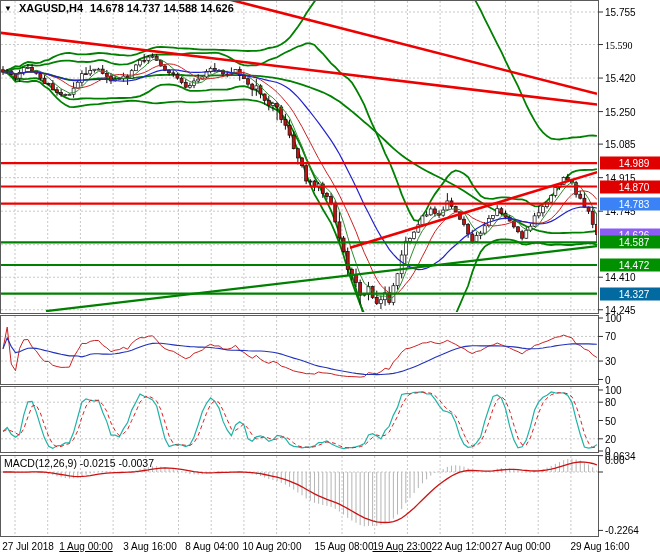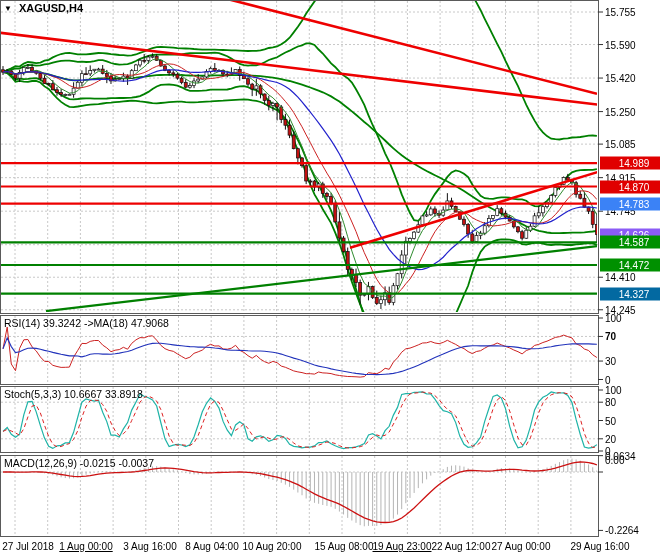--- a/index.html
+++ b/index.html
@@ -626,38 +626,37 @@
         <line x1="598" y1="451" x2="603" y2="451"></line>
         <line x1="598" y1="455.6428" x2="603" y2="455.6428"></line>
         <line x1="598" y1="472" x2="603" y2="472"></line>
         <line x1="598" y1="530.4112" x2="603" y2="530.4112"></line>
       </g>
     </svg>
 
   <div class="title-bar">
     <span class="arrow">▼</span>
     <span>XAGUSD,H4</span>
+    <span>14.678 14.737 14.588 14.626</span>
   </div>
 
-  <div class="ind-label" style="top:317px">RSI(14) 39.3242  -&gt;MA(18) 47.9068</div>
-  <div class="ind-label" style="top:388px">Stoch(5,3,3) 10.6667 33.8918</div>
   <div class="ind-label" style="top:457px">MACD(12,26,9) -0.0215 -0.0037</div>
 
   <div id="axis-overlay">
       <div class="p-label" style="top: 12px;">15.755</div>
-      <div class="p-label" style="top: 44.538px;">15.590</div>
+      <div class="p-label" style="top: 44.538px; font-family: Liberation Serif, serif;">15.590</div>
       <div class="p-label" style="top: 78.062px;">15.420</div>
       <div class="p-label" style="top: 111.586px;">15.250</div>
       <div class="p-label" style="top: 144.124px;">15.085</div>
       <div class="p-label" style="top: 177.648px;">14.915</div>
       <div class="p-label" style="top: 211.172px;">14.745</div>
       <div class="p-label" style="top: 277.234px;">14.410</div>
       <div class="p-label" style="top: 309.772px;">14.245</div>
       <div class="p-label" style="top: 318px;">100</div>
-      <div class="p-label" style="top: 336.45px; font-weight: bold;">70</div>
+      <div class="p-label" style="top: 336.45px;">70</div>
       <div class="p-label" style="top: 361.05px;">30</div>
       <div class="p-label" style="top: 379.5px;">0</div>
       <div class="p-label" style="top: 390px;">100</div>
       <div class="p-label" style="top: 402.2px;">80</div>
       <div class="p-label" style="top: 420.5px;">50</div>
       <div class="p-label" style="top: 438.8px;">20</div>
       <div class="p-label" style="top: 451px;">0</div>
       <div class="p-label" style="top: 455.643px;">0.0634</div>
       <div class="p-label" style="top: 460px; text-align: center;">0.00</div>
       <div class="p-label" style="top: 530px;">-0.2264</div>

